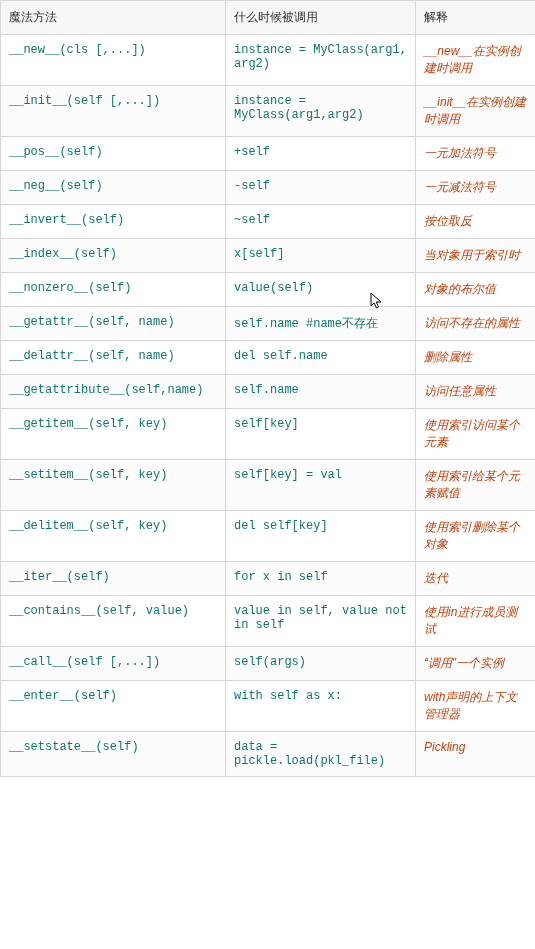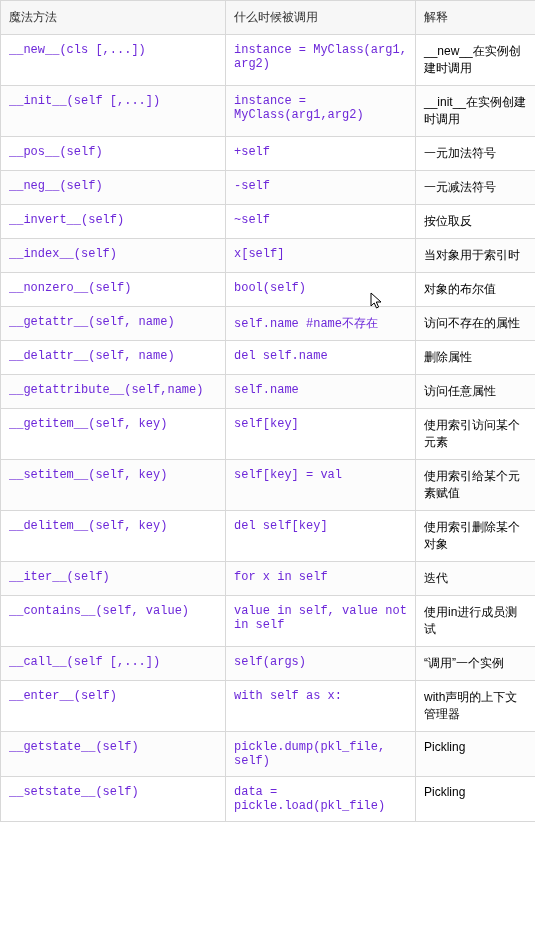--- a/index.html
+++ b/index.html
@@ -27,22 +27,22 @@
   th {
     background: #f7f7f7;
     font-weight: normal;
     color: #333;
   }
   td.code, th.col-method, th.col-when {
     font-family: Consolas, "Courier New", monospace;
     font-size: 12px;
     color: #555;
   }
-  td.code { color: #6d28d9; }
-  td.expl { color: #000000; }
+  td.code { color: #0f766e; }
+  td.expl { color: #c2410c; font-style: italic; }
   col.c1 { width: 225px; }
   col.c2 { width: 190px; }
   col.c3 { width: 120px; }
   tbody tr:nth-child(odd) td { background: #fff; }
   tbody tr:nth-child(even) td { background: #fcfcfc; }
   .cursor {
     position: absolute;
     left: 370px;
     top: 292px;
     width: 14px;
@@ -92,21 +92,21 @@
         <td class="code">~self</td>
         <td class="expl">按位取反</td>
       </tr>
       <tr>
         <td class="code">__index__(self)</td>
         <td class="code">x[self]</td>
         <td class="expl">当对象用于索引时</td>
       </tr>
       <tr>
         <td class="code">__nonzero__(self)</td>
-        <td class="code">bool(self)</td>
+        <td class="code">value(self)</td>
         <td class="expl">对象的布尔值</td>
       </tr>
       <tr>
         <td class="code">__getattr__(self, name)</td>
         <td class="code">self.name #name不存在</td>
         <td class="expl">访问不存在的属性</td>
       </tr>
       <tr>
         <td class="code">__delattr__(self, name)</td>
         <td class="code">del self.name</td>
@@ -146,25 +146,20 @@
         <td class="code">__call__(self [,...])</td>
         <td class="code">self(args)</td>
         <td class="expl">“调用”一个实例</td>
       </tr>
       <tr>
         <td class="code">__enter__(self)</td>
         <td class="code">with self as x:</td>
         <td class="expl">with声明的上下文管理器</td>
       </tr>
       <tr>
-        <td class="code">__getstate__(self)</td>
-        <td class="code">pickle.dump(pkl_file, self)</td>
-        <td class="expl">Pickling</td>
-      </tr>
-      <tr>
         <td class="code">__setstate__(self)</td>
         <td class="code">data = pickle.load(pkl_file)</td>
         <td class="expl">Pickling</td>
       </tr>
     </tbody>
 </table>
 
 <svg class="cursor" viewBox="0 0 14 18">
   <path d="M1 1 L1 14 L4.2 11 L6.5 16 L8.6 15 L6.3 10 L11 10 Z" fill="#fff" stroke="#000" stroke-width="1"></path>
 </svg>

